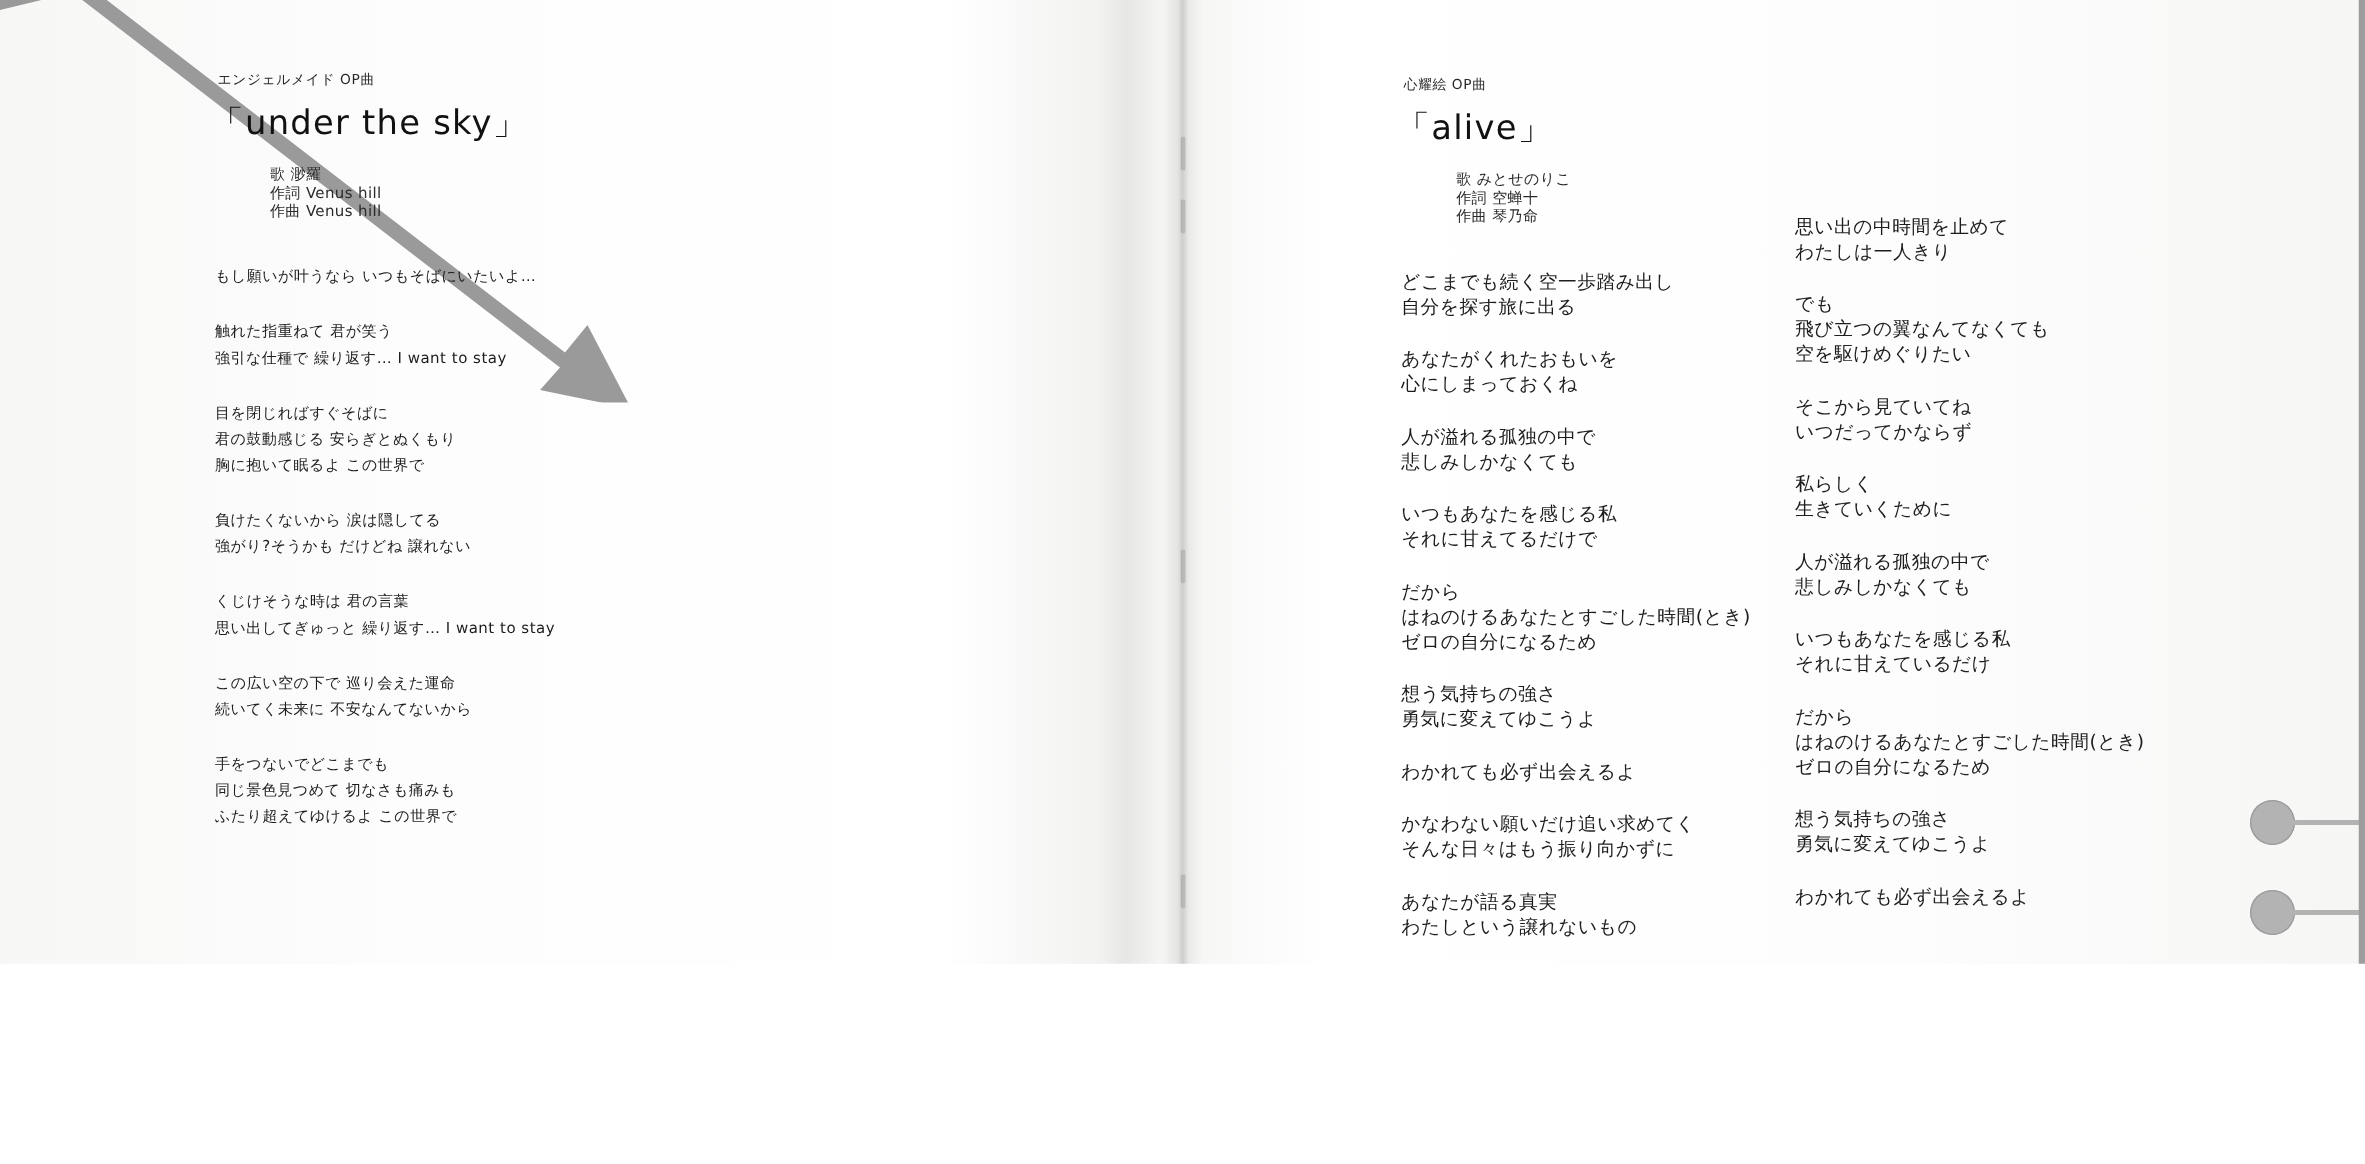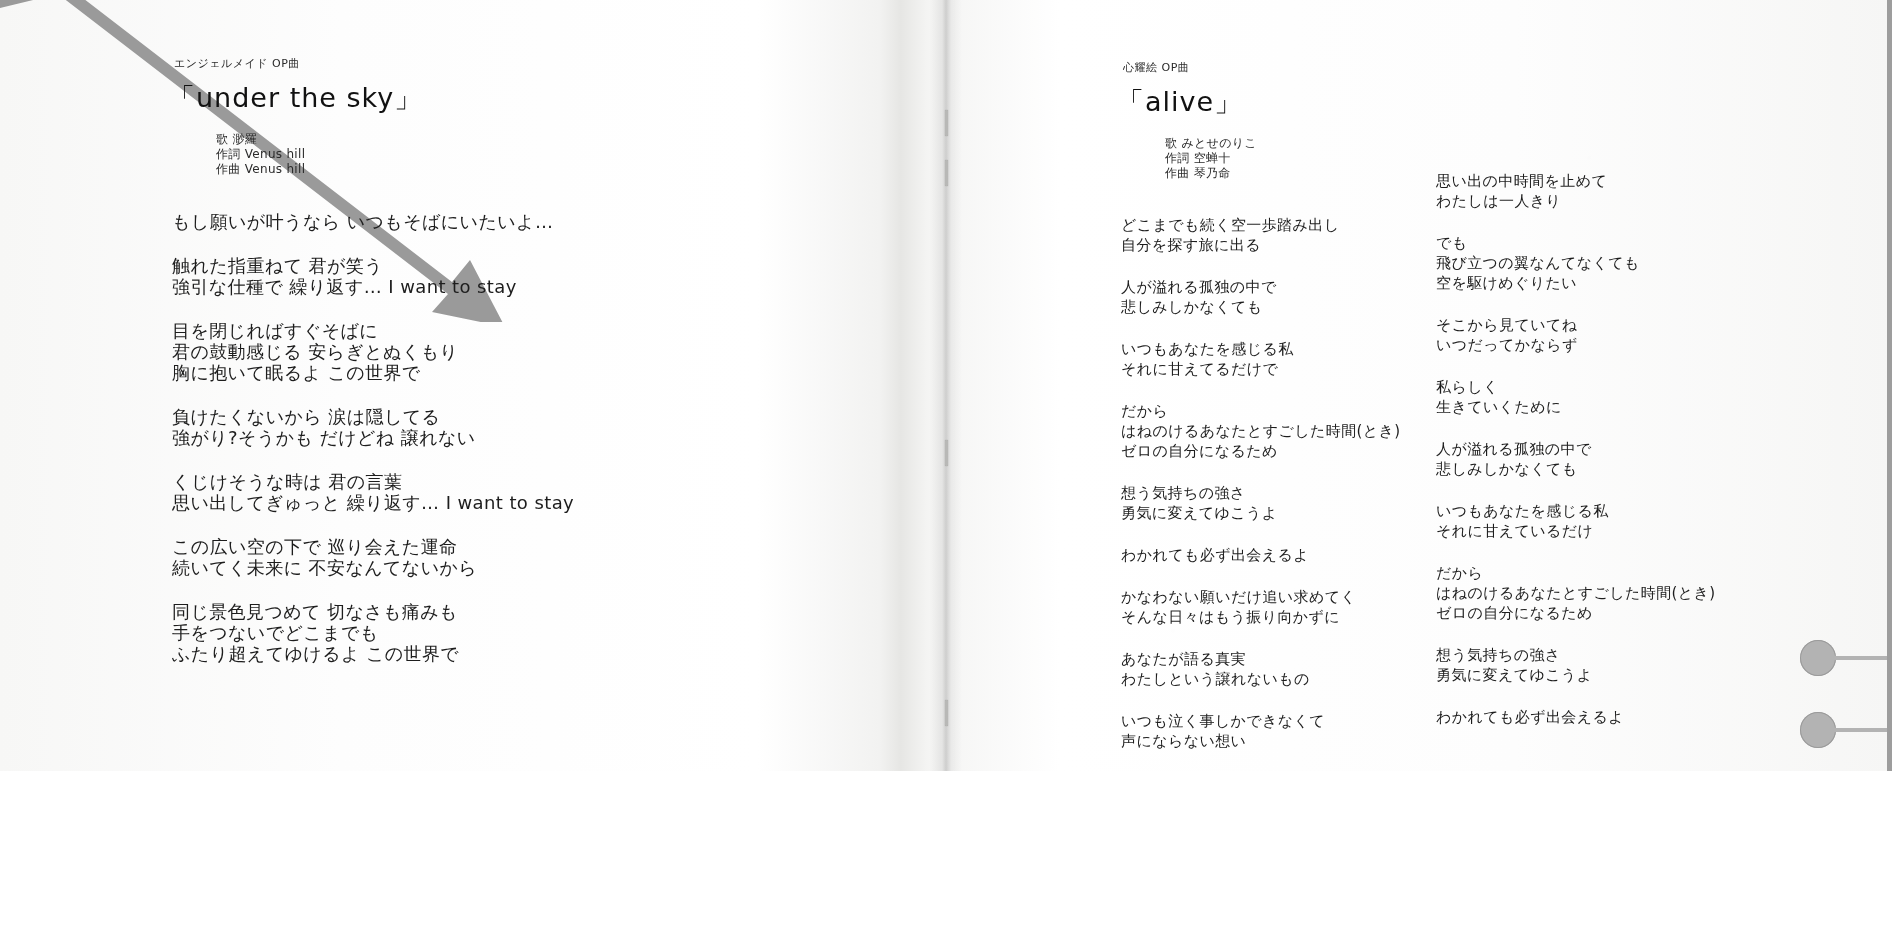--- a/index.html
+++ b/index.html
@@ -133,21 +133,21 @@
     line-height: 15px;
     color: #2a2a2a;
     letter-spacing: 0.3px;
     margin-left: 44px;
   }
 
   .stanza {
     margin: 0 0 23px 4px;
   }
   .stanza .line {
-    font-size: 18px;
+    font-size: 12px;
     line-height: 21px;
     color: #1d1d1d;
     letter-spacing: 0.4px;
     white-space: nowrap;
   }
 
   
   #left-col   { left: 168px; top: 56px;  width: 520px; }
   #right-col1 { left: 1117px; top: 60px;  width: 330px; }
   #right-col2 { left: 1432px; top: 171px; width: 330px; }
@@ -225,40 +225,44 @@
     </div>
     <div class="stanza">
       <div class="line">くじけそうな時は  君の言葉</div>
       <div class="line">思い出してぎゅっと  繰り返す…  I want to stay</div>
     </div>
     <div class="stanza">
       <div class="line">この広い空の下で  巡り会えた運命</div>
       <div class="line">続いてく未来に  不安なんてないから</div>
     </div>
     <div class="stanza">
+      <div class="line">手をつないでどこまでも</div>
       <div class="line">同じ景色見つめて  切なさも痛みも</div>
-      <div class="line">手をつないでどこまでも</div>
       <div class="line">ふたり超えてゆけるよ  この世界で</div>
     </div>
   </div>
 
   <div class="col" id="right-col1">
     <div class="kicker">心耀絵 OP曲</div>
     <div class="song-title">「alive」</div>
     <div class="credits">
       <div>歌 みとせのりこ</div>
       <div>作詞 空蝉十</div>
       <div>作曲 琴乃命</div>
     </div>
 
     <div class="stanza">
       <div class="line">どこまでも続く空一歩踏み出し</div>
       <div class="line">自分を探す旅に出る</div>
     </div>
     <div class="stanza">
+      <div class="line">あなたがくれたおもいを</div>
+      <div class="line">心にしまっておくね</div>
+    </div>
+    <div class="stanza">
       <div class="line">人が溢れる孤独の中で</div>
       <div class="line">悲しみしかなくても</div>
     </div>
     <div class="stanza">
       <div class="line">いつもあなたを感じる私</div>
       <div class="line">それに甘えてるだけで</div>
     </div>
     <div class="stanza">
       <div class="line">だから</div>
       <div class="line">はねのけるあなたとすごした時間(とき)</div>

